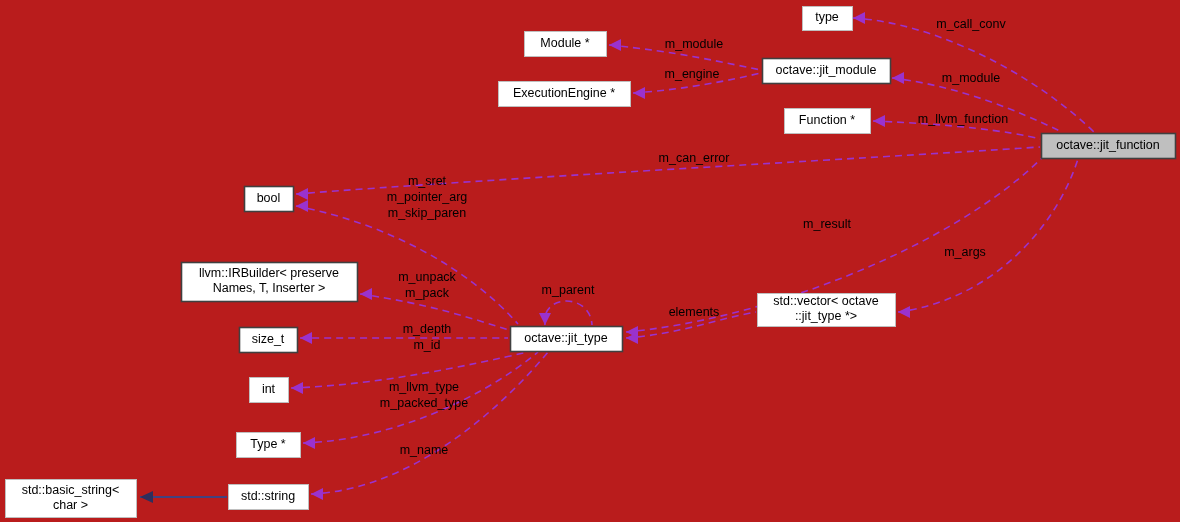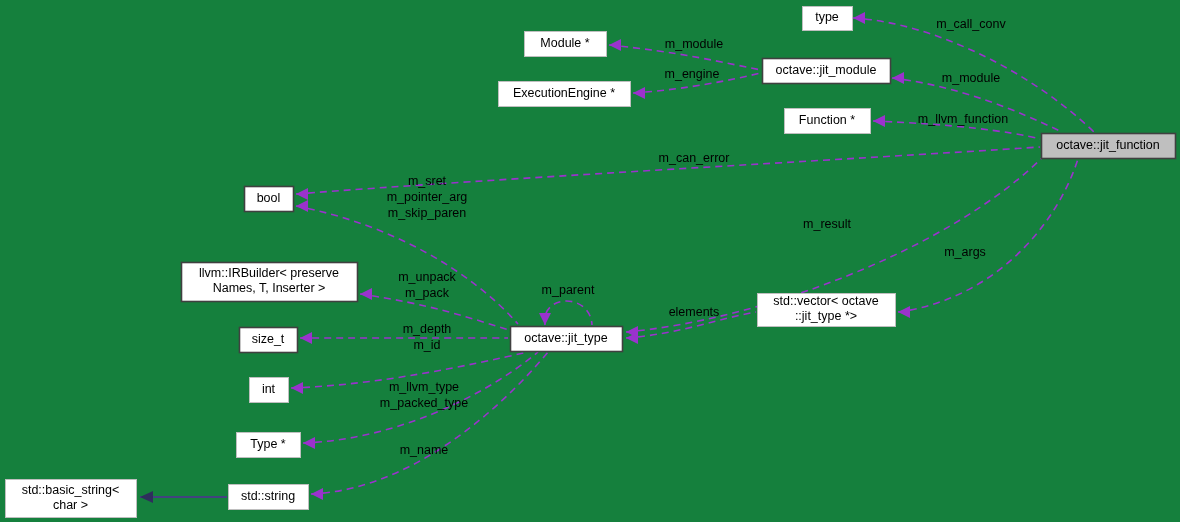--- a/index.html
+++ b/index.html
@@ -4,21 +4,21 @@
 <style>
   html, body {
     margin: 0;
     padding: 0;
     background: #ffffff;
   }
   #diagram-root {
     position: relative;
     width: 1180px;
     height: 522px;
-    background: #15803d;
+    background: #b91c1c;
     font-family: "Liberation Sans", sans-serif;
     overflow: hidden;
   }
   svg#graph {
     position: absolute;
     top: 0;
     left: 0;
     width: 1180px;
     height: 522px;
     display: block;

